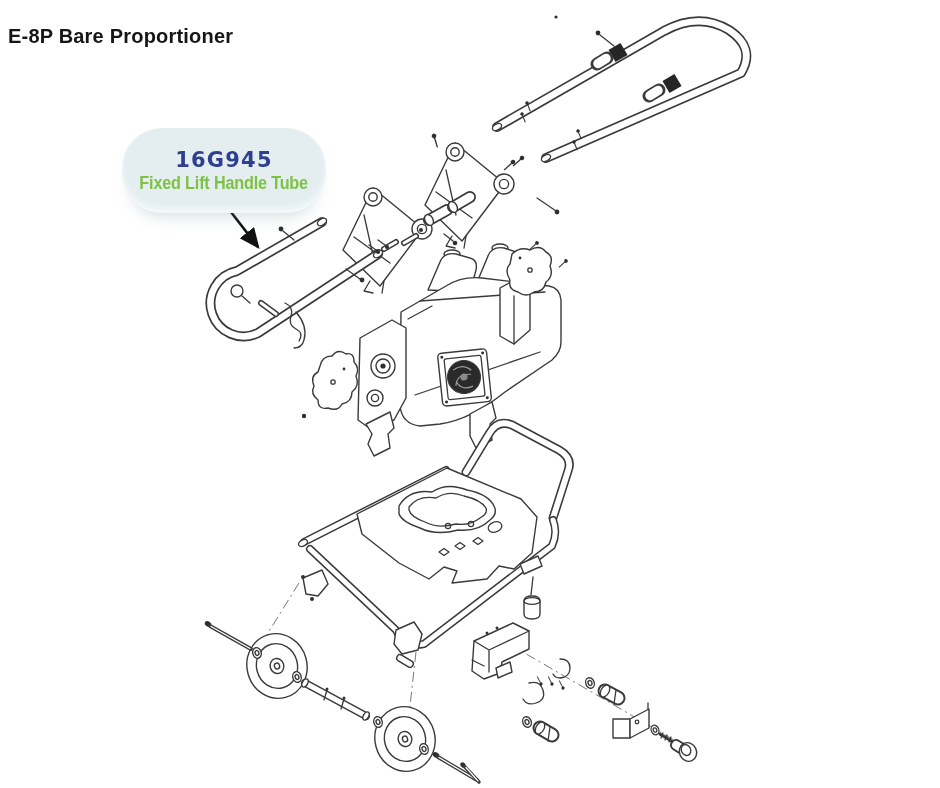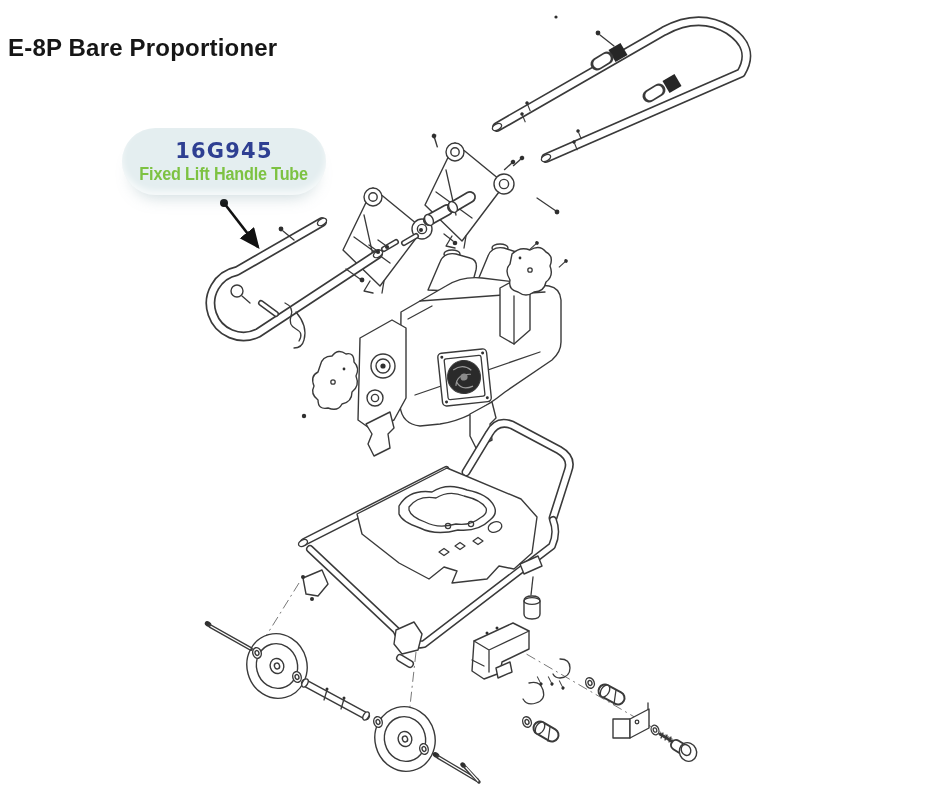--- a/index.html
+++ b/index.html
@@ -2,24 +2,24 @@
 <html style="--background: #ffffff; --line: #3a3a3a; --callout-bg: #e4eef0; --part-number-blue: #2e3f92; --part-name-green: #7dc242; --arrow: #111111;"><head>
 <meta charset="utf-8">
 <style>
   :root{
     --background:#ffffff; --line:#3a3a3a; --callout-bg:#e4eef0;
     --part-number-blue:#2e3f92; --part-name-green:#7dc242; --arrow:#111111;
   }
   html,body{margin:0;padding:0;}
   body{width:940px;height:788px;background:var(--background);position:relative;overflow:hidden;
        font-family:"Liberation Sans", sans-serif;}
-  .title{position:absolute;left:8px;top:18px;font-size:24px;font-weight:700;color:#161616;
+  .title{position:absolute;left:8px;top:12px;font-size:20px;font-weight:700;color:#161616;
          letter-spacing:.2px;}
   .stage-svg{position:absolute;left:0;top:0;}
-  .callout{position:absolute;left:122px;top:128px;width:204px;height:67px;border-radius:40px;
+  .callout{position:absolute;left:122px;top:128px;width:204px;height:85px;border-radius:40px;
            background:var(--callout-bg);display:flex;flex-direction:column;align-items:center;
            justify-content:center;gap:1px;
            box-shadow:0 12px 16px -10px rgba(110,145,155,.35), inset 0 -4px 6px rgba(255,255,255,.7);}
   .callout .pn{font-size:21px;font-weight:800;color:var(--part-number-blue);letter-spacing:1.2px;
                font-family:"DejaVu Sans","Liberation Sans",sans-serif;}
   .callout .pname{font-size:18px;font-weight:700;color:var(--part-name-green);white-space:nowrap;
                   transform:scaleX(.9);letter-spacing:-.2px;}
   
   .ln{stroke:var(--line);stroke-width:1.3;fill:none;stroke-linecap:round;stroke-linejoin:round}
   .fl{fill:#fff;stroke:var(--line);stroke-width:1.4;stroke-linejoin:round}

